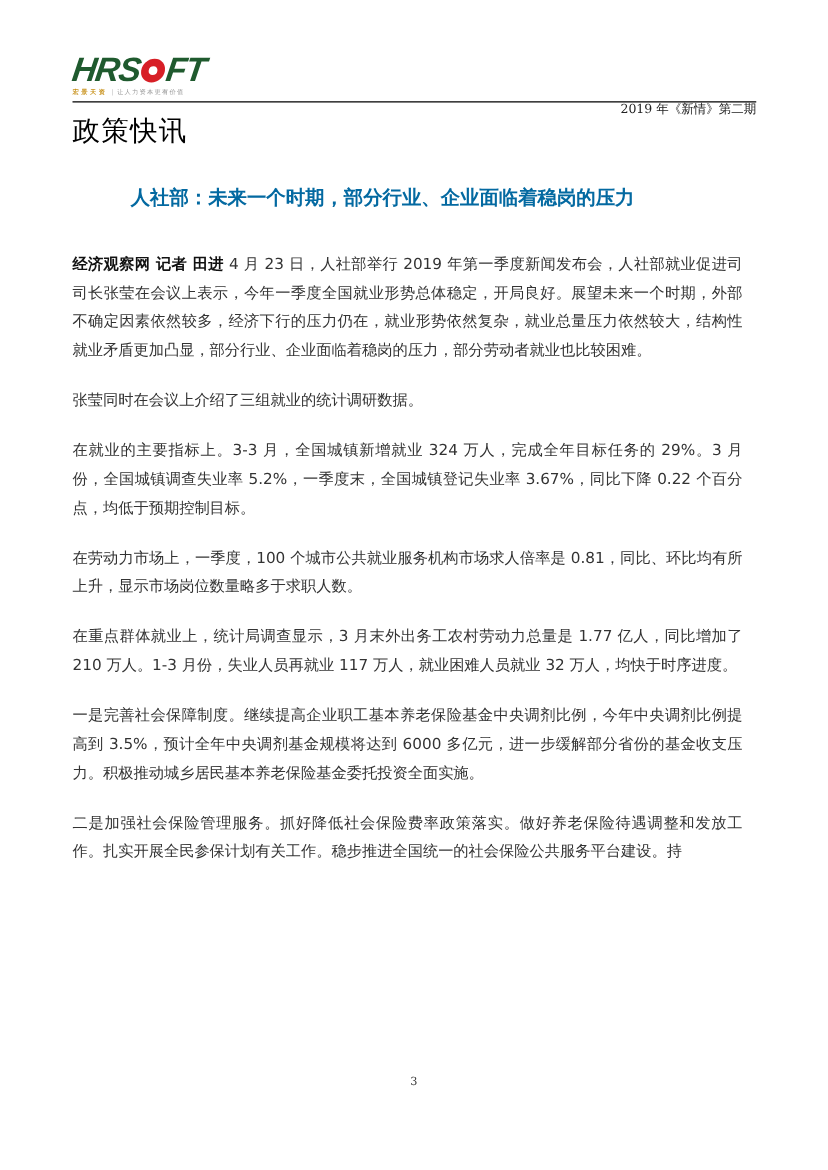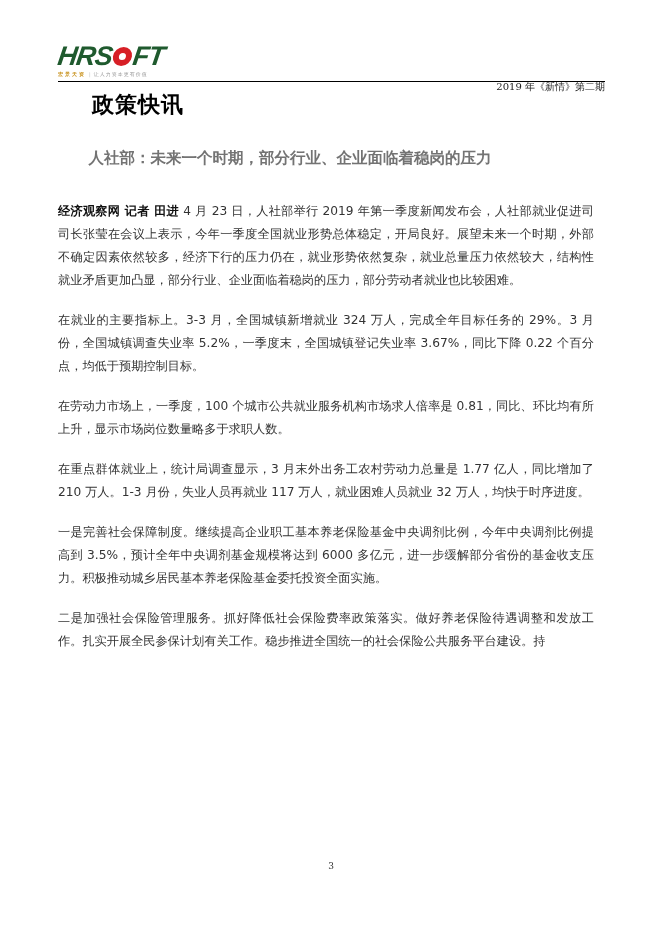--- a/index.html
+++ b/index.html
@@ -16,23 +16,23 @@
                      border-radius: 50%; background: #fff; }
     .tagline { font-size: 5px; line-height: 8px; margin-top: 2px; white-space: nowrap; }
     .tagline .brand { color: #c9931e; font-weight: bold; letter-spacing: 2px; }
     .tagline .sep { color: #bbb; margin: 0 3px; }
     .tagline .slogan { color: #999; letter-spacing: 1px; }
     .issue { position: absolute; right: 0; top: 24px; font-family: "DejaVu Serif", serif;
              font-size: 10px; color: #222; margin-top: 12px; }
     .rule { position: absolute; left: 58px; top: 81px; width: 547px; height: 0;
             border-top: 1.5px solid #000; }
     .section-title { position: absolute; left: 58px; top: 90px; font-family: "DejaVu Serif", serif;
-                     font-weight: bold; font-size: 22px; color: #000; letter-spacing: 1px; margin-left: 34px; }
-    .article-title { position: absolute; left: 0; width: 580px; top: 148px; text-align: center;
-                     font-size: 15.5px; font-weight: bold; color: #737373; }
+                     font-weight: normal; font-size: 22px; color: #000; letter-spacing: 1px; }
+    .article-title { position: absolute; left: 16px; width: 580px; top: 148px; text-align: center;
+                     font-size: 15.5px; font-weight: bold; color: #0369a1; }
     .body-text { position: absolute; left: 58px; width: 550px; top: 200px; }
     .para { font-size: 12.2px; line-height: 23px; margin: 0 14px 17px 0; color: #333;
             text-align: justify; }
     .para .byline { font-weight: bold; color: #111; }
     .page-number { position: absolute; left: 0; width: 662px; top: 861px; text-align: center;
                    font-size: 9px; color: #333; font-family: "DejaVu Serif", serif; }
   </style>
 </head>
 <body>
 
@@ -50,20 +50,21 @@
   <div class="issue">2019 年《新情》第二期</div>
 </div>
 <div class="rule"></div>
 
 <div class="section-title">政策快讯</div>
 
 <div class="article-title">人社部：未来一个时期，部分行业、企业面临着稳岗的压力</div>
 
 <div class="body-text">
   <p class="para"><span class="byline">经济观察网  记者  田进</span><span> 4 月 23 日，人社部举行 2019 年第一季度新闻发布会，人社部就业促进司司长张莹在会议上表示，今年一季度全国就业形势总体稳定，开局良好。展望未来一个时期，外部不确定因素依然较多，经济下行的压力仍在，就业形势依然复杂，就业总量压力依然较大，结构性就业矛盾更加凸显，部分行业、企业面临着稳岗的压力，部分劳动者就业也比较困难。</span></p>
+  <p class="para">张莹同时在会议上介绍了三组就业的统计调研数据。</p>
   <p class="para">在就业的主要指标上。3-3 月，全国城镇新增就业 324 万人，完成全年目标任务的 29%。3 月份，全国城镇调查失业率 5.2%，一季度末，全国城镇登记失业率 3.67%，同比下降 0.22 个百分点，均低于预期控制目标。</p>
   <p class="para">在劳动力市场上，一季度，100 个城市公共就业服务机构市场求人倍率是 0.81，同比、环比均有所上升，显示市场岗位数量略多于求职人数。</p>
   <p class="para">在重点群体就业上，统计局调查显示，3 月末外出务工农村劳动力总量是 1.77 亿人，同比增加了 210 万人。1-3 月份，失业人员再就业 117 万人，就业困难人员就业 32 万人，均快于时序进度。</p>
   <p class="para">一是完善社会保障制度。继续提高企业职工基本养老保险基金中央调剂比例，今年中央调剂比例提高到 3.5%，预计全年中央调剂基金规模将达到 6000 多亿元，进一步缓解部分省份的基金收支压力。积极推动城乡居民基本养老保险基金委托投资全面实施。</p>
   <p class="para">二是加强社会保险管理服务。抓好降低社会保险费率政策落实。做好养老保险待遇调整和发放工作。扎实开展全民参保计划有关工作。稳步推进全国统一的社会保险公共服务平台建设。持</p>
 </div>
 
 <div class="page-number">3</div>
 
 </body></html>

